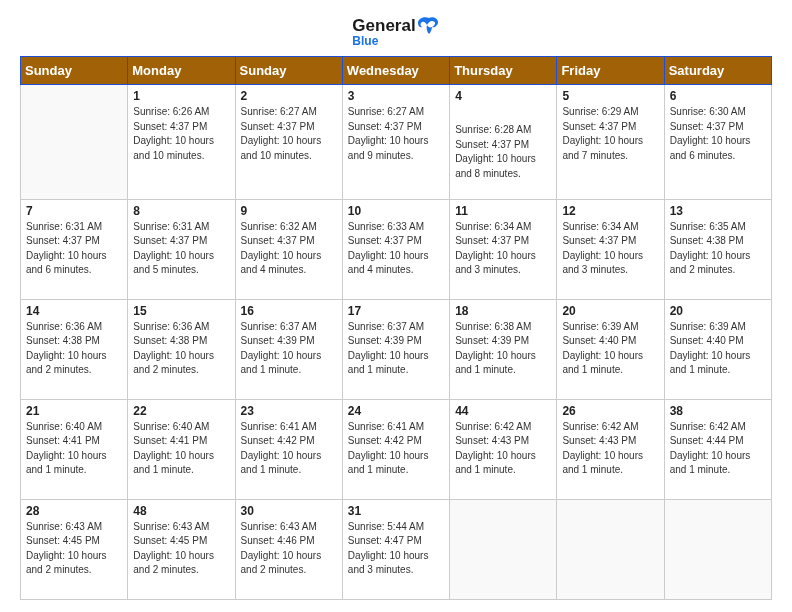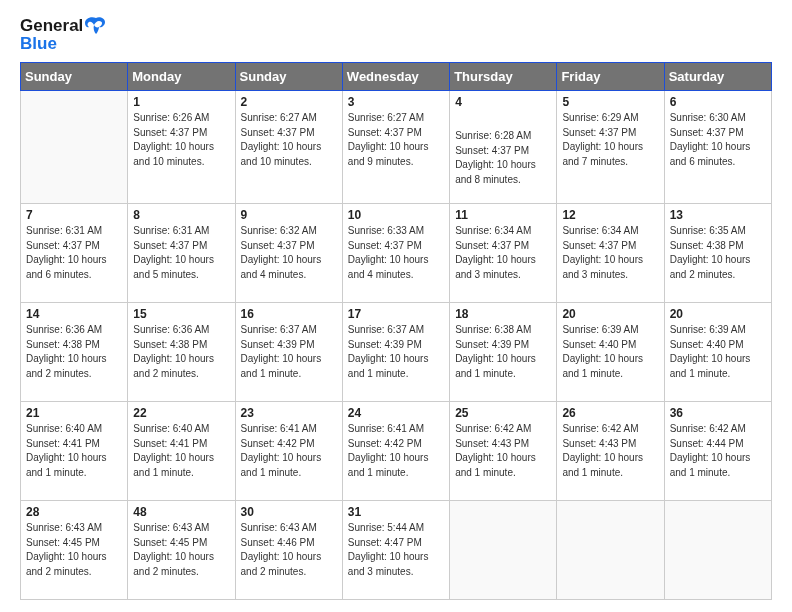--- a/index.html
+++ b/index.html
@@ -9,20 +9,21 @@
       width: 792px;
       height: 612px;
       overflow: hidden;
     }
     .page {
       width: 792px;
       height: 612px;
       padding: 16px 20px 12px 20px;
       display: flex;
       flex-direction: column;
+      align-items: center;
     }
     .header {
       display: flex;
       justify-content: space-between;
       align-items: flex-start;
       margin-bottom: 8px;
     }
     .title-block {
       text-align: right;
     }
@@ -38,21 +39,21 @@
       margin-top: 2px;
     }
     .calendar {
       flex: 1;
       border: 1px solid #ccc;
       border-collapse: collapse;
       width: 100%;
       table-layout: fixed;
     }
     .calendar th {
-      background: #737373;
+      background: #a16207;
       color: #fff;
       font-size: 13px;
       font-weight: bold;
       padding: 6px 4px;
       text-align: left;
       border: 1px solid #1d4ed8;
     }
     .calendar td {
       border: 1px solid #ccc;
       vertical-align: top;
@@ -87,21 +88,21 @@
 <div class="page">
   <div class="header">
     <div class="logo-wrap">
       <div style="display:flex;align-items:center;gap:2px;">
         <span style="font-size:17px;font-weight:bold;color:#1a1a1a;">General</span>
         <svg width="22" height="20" viewBox="0 0 22 20">
           <path d="M11 2 C14 0, 20 2, 20 6 C20 10, 16 12, 14 11 C18 9, 18 5, 14 5 C12 5, 10 7, 9 9 C8 7, 6 5, 4 6 C2 7, 2 10, 4 11 C2 12, 0 10, 0 7 C0 3, 5 0, 11 2Z" fill="#1a73e8"></path>
           <path d="M9 9 C8 12, 9 16, 11 18 C13 16, 14 12, 14 11 C12 12, 10 11, 9 9Z" fill="#1a73e8"></path>
         </svg>
       </div>
-      <span style="font-size:17px;font-weight:bold;color:#1a73e8;margin-top:-2px;">Blue</span>
+      <span style="font-size:12px;font-weight:bold;color:#1a73e8;margin-top:-2px;">Blue</span>
     </div>
   </div>
 
   <table class="calendar">
     <thead>
       <tr>
       <th>Sunday</th>
           <th>Monday</th>
           <th>Sunday</th>
           <th>Wednesday</th>
@@ -281,35 +282,35 @@
 and 1 minute.</div>
           </td>
           <td>
             <span class="day-num">24</span>
             <div class="day-info" style="white-space: pre-line;">Sunrise: 6:41 AM
 Sunset: 4:42 PM
 Daylight: 10 hours
 and 1 minute.</div>
           </td>
           <td>
-            <span class="day-num">25</span>
+            <span class="day-num">44</span>
             <div class="day-info" style="white-space: pre-line;">Sunrise: 6:42 AM
 Sunset: 4:43 PM
 Daylight: 10 hours
 and 1 minute.</div>
           </td>
           <td>
             <span class="day-num">26</span>
             <div class="day-info" style="white-space: pre-line;">Sunrise: 6:42 AM
 Sunset: 4:43 PM
 Daylight: 10 hours
 and 1 minute.</div>
           </td>
           <td>
-            <span class="day-num">36</span>
+            <span class="day-num">38</span>
             <div class="day-info" style="white-space: pre-line;">Sunrise: 6:42 AM
 Sunset: 4:44 PM
 Daylight: 10 hours
 and 1 minute.</div>
           </td>
         </tr>
         <tr>
           <td>
             <span class="day-num">28</span>
             <div class="day-info" style="white-space: pre-line;">Sunrise: 6:43 AM

